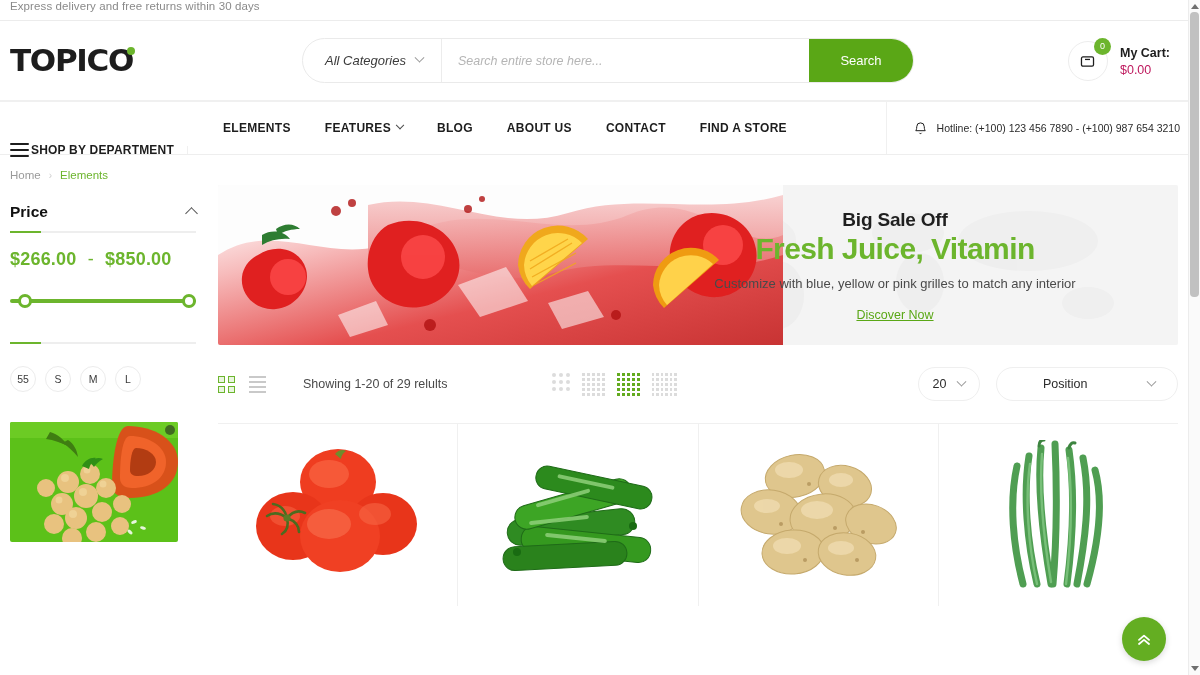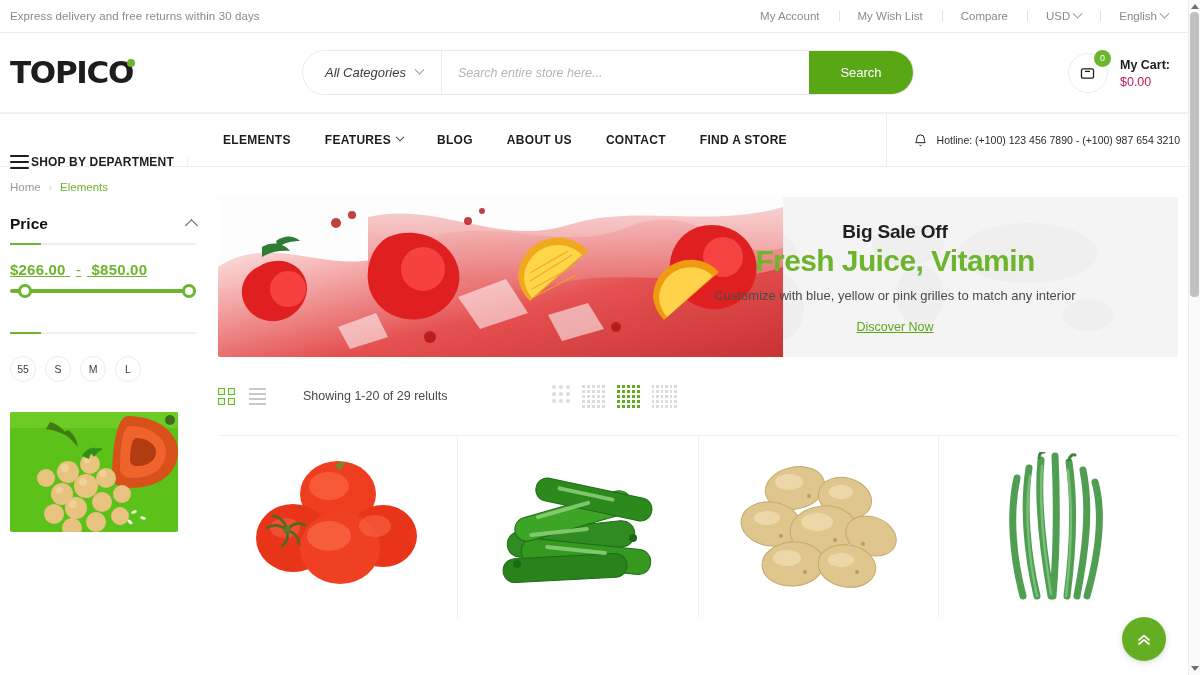--- a/index.html
+++ b/index.html
@@ -8,22 +8,22 @@
     font-family: "Liberation Sans", sans-serif;
     background: #ffffff;
     color: #222;
     font-size: 13px;
     position: relative;
   }
   .viewport { width: 1188px; height: 675px; overflow: hidden; position: relative; background:#fff; }
 
   
   .topbar {
-    height: 33px; border-bottom: 1px solid #ececec;
-    display: flex; align-items: center; justify-content: space-between;
+    height: 21px; border-bottom: 1px solid #ececec;
+    display: flex; align-items: flex-start; justify-content: space-between;
     padding: 0 14px 0 10px; background: #fff;
   }
   .topbar-left { font-size: 11.5px; color: #8a8a8a; letter-spacing: .1px; }
   .topbar-right { display: flex; align-items: center; }
   .topbar-right .tl {
     font-size: 11.5px; color: #8a8a8a; padding: 0 19px; position: relative;
     display: flex; align-items: center; gap: 4px; white-space: nowrap;
   }
   .topbar-right .tl + .tl::before {
     content: ""; position: absolute; left: 0; top: 50%; transform: translateY(-50%);
@@ -111,21 +111,21 @@
   .filter { padding-bottom: 4px; }
   .filter-head {
     display: flex; align-items: center; justify-content: space-between;
     padding-bottom: 10px; cursor: pointer;
   }
   .filter-title { font-size: 15.5px; font-weight: 700; color: #111; }
   .chev-up { width: 9px; height: 9px; border-left: 1.6px solid #555; border-top: 1.6px solid #555; transform: rotate(45deg); margin-top: 3px; }
   .filter-rule { height: 2px; background: #eee; position: relative; margin-bottom: 16px; }
   .filter-rule::before { content:""; position:absolute; left:0; top:0; width:31px; height:2px; background:#6cb52d; }
 
-  .price-vals { font-size: 15px; font-weight: 700; color: #6cb52d; letter-spacing:.2px; margin-bottom: 6px; text-decoration: underline; }
+  .price-vals { font-size: 18px; font-weight: 700; color: #6cb52d; letter-spacing:.2px; margin-bottom: 24px; }
   .price-vals .dash { color: #6cb52d; padding: 0 6px; font-weight: 400; }
   .slider { position: relative; height: 14px; margin-bottom: 30px; }
   .slider-track { position: absolute; top: 5px; left: 0; right: 0; height: 4px; background: #6cb52d; border-radius: 2px; }
   .slider-knob {
     position: absolute; top: 0; width: 14px; height: 14px; border-radius: 50%;
     background: #fff; border: 3px solid #6cb52d; cursor: pointer;
   }
   .knob-a { left: 8px; } .knob-b { right: 0px; }
 
   .swatches { display: flex; flex-wrap: wrap; gap: 7px 6px; padding-bottom: 28px; max-width: 160px; }
@@ -194,39 +194,20 @@
   .sb-up { top: 4px; border-bottom: 5px solid #6e6e6e; }
   .sb-down { bottom: 4px; border-top: 5px solid #6e6e6e; }
 </style>
 </head>
 <body>
 
 <div class="viewport">
 
   <div class="topbar">
     <div class="topbar-left">Express delivery and free returns within 30 days</div>
-    <div class="topbar-right">
-      <div class="tl">
-        <span>My Account</span>
-      </div>
-      <div class="tl">
-        <span>My Wish List</span>
-      </div>
-      <div class="tl">
-        <span>Compare</span>
-      </div>
-      <div class="tl">
-        <span>USD</span>
-        <span class="caret"></span>
-      </div>
-      <div class="tl">
-        <span>English</span>
-        <span class="caret"></span>
-      </div>
-    </div>
   </div>
 
   <div class="header">
     <div class="logo">
       <div class="logo-text">
         <span>TOPICO</span>
         <span class="logo-dot"></span>
       </div>
     </div>
 
@@ -568,20 +549,30 @@
               <i style="width:2.5px;height:3px"></i>
             <i style="width:2.5px;height:3px"></i>
               <i style="width:2.5px;height:3px"></i>
               <i style="width:2.5px;height:3px"></i>
               <i style="width:2.5px;height:3px"></i>
               <i style="width:2.5px;height:3px"></i>
               <i style="width:2.5px;height:3px"></i>
           </span>
         </div>
 
+        <div class="toolbar-right">
+          <div class="pill pill-qty">
+            <span>20</span>
+            <span class="caret"></span>
+          </div>
+          <div class="pill pill-sort">
+            <span>Position</span>
+            <span class="caret"></span>
+          </div>
+        </div>
       </div>
 
       <div class="products">
 
         <div class="product">
           <svg width="190" height="150" viewBox="0 0 190 150">
             <g>
               <ellipse cx="95" cy="42" rx="38" ry="33" fill="#ef3d20"></ellipse>
               <ellipse cx="86" cy="34" rx="20" ry="14" fill="#f8603f" opacity=".8"></ellipse>
               <ellipse cx="50" cy="86" rx="37" ry="34" fill="#e8351a"></ellipse>

